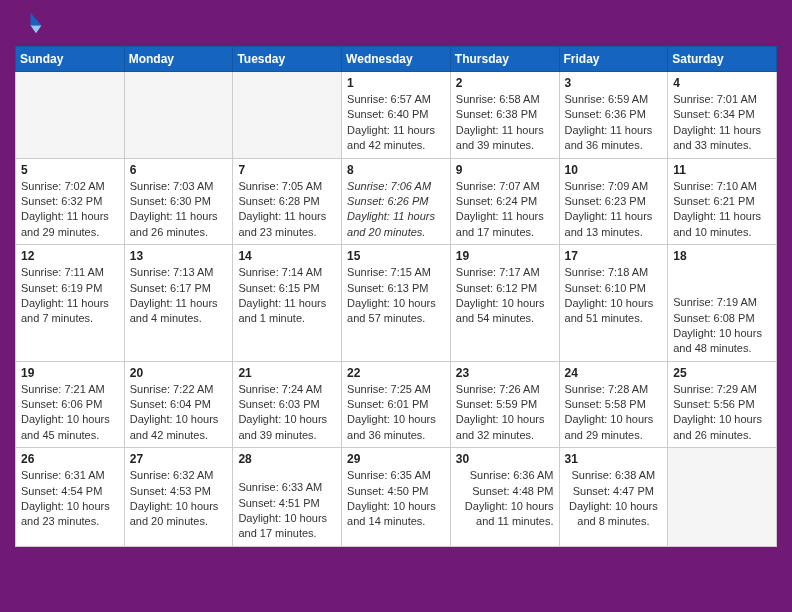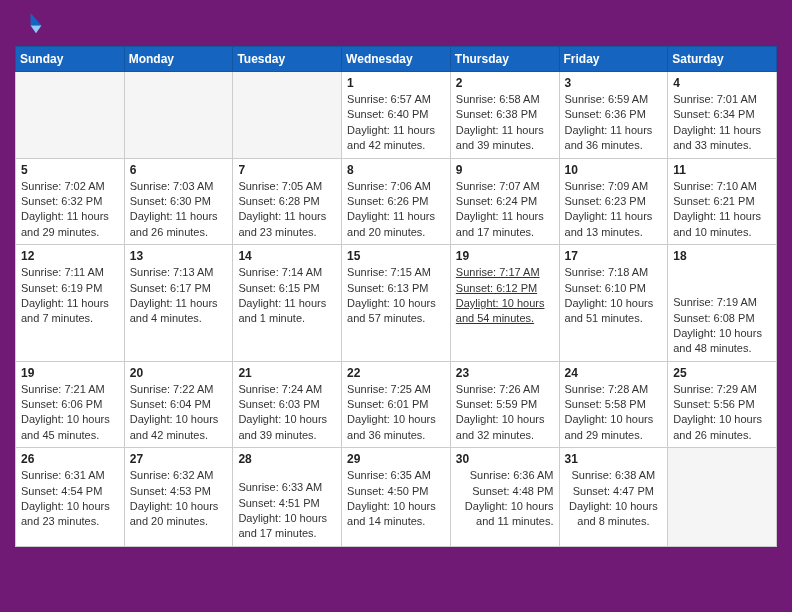--- a/index.html
+++ b/index.html
@@ -180,21 +180,21 @@
           </td>
           <td>
             <span class="day-number">7</span>
             <div class="day-info" style="white-space: pre-line;">Sunrise: 7:05 AM
 Sunset: 6:28 PM
 Daylight: 11 hours
 and 23 minutes.</div>
           </td>
           <td>
             <span class="day-number">8</span>
-            <div class="day-info" style="white-space: pre-line;">Sunrise: 7:06 AM
+            <div class="day-info" style="white-space: pre-line; font-style: italic;">Sunrise: 7:06 AM
 Sunset: 6:26 PM
 Daylight: 11 hours
 and 20 minutes.</div>
           </td>
           <td>
             <span class="day-number">9</span>
             <div class="day-info" style="white-space: pre-line;">Sunrise: 7:07 AM
 Sunset: 6:24 PM
 Daylight: 11 hours
 and 17 minutes.</div>
@@ -238,21 +238,21 @@
           </td>
           <td>
             <span class="day-number">15</span>
             <div class="day-info" style="white-space: pre-line;">Sunrise: 7:15 AM
 Sunset: 6:13 PM
 Daylight: 10 hours
 and 57 minutes.</div>
           </td>
           <td>
             <span class="day-number">19</span>
-            <div class="day-info" style="white-space: pre-line; text-decoration: underline;">Sunrise: 7:17 AM
+            <div class="day-info" style="white-space: pre-line;">Sunrise: 7:17 AM
 Sunset: 6:12 PM
 Daylight: 10 hours
 and 54 minutes.</div>
           </td>
           <td>
             <span class="day-number">17</span>
             <div class="day-info" style="white-space: pre-line;">Sunrise: 7:18 AM
 Sunset: 6:10 PM
 Daylight: 10 hours
 and 51 minutes.</div>

